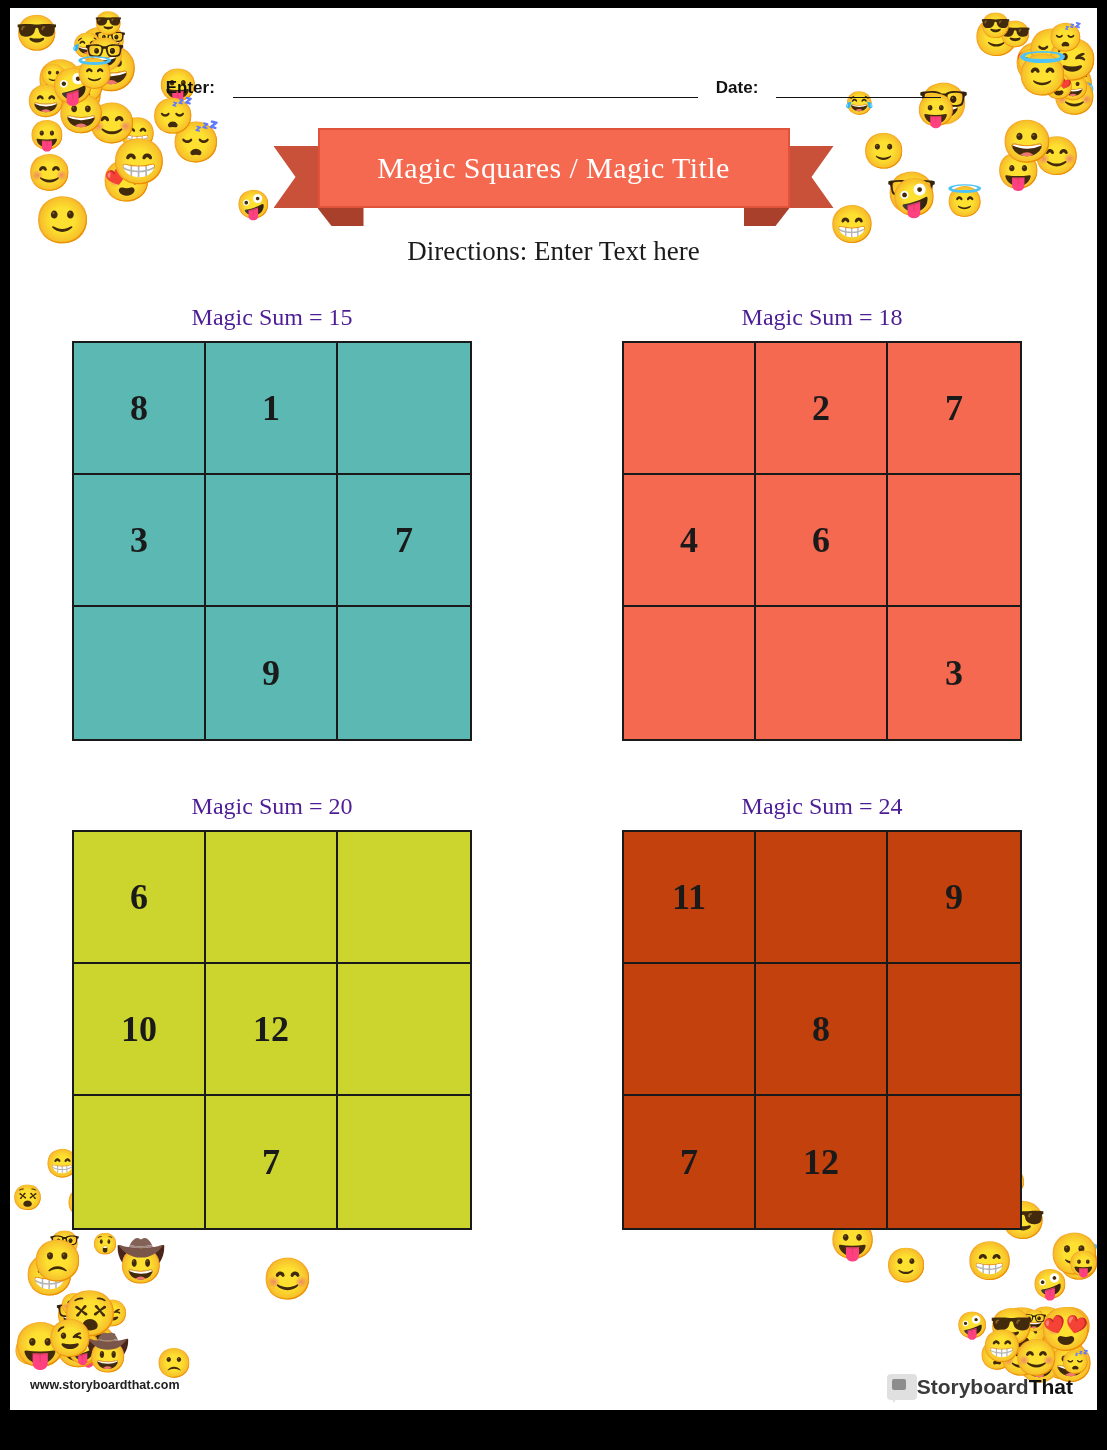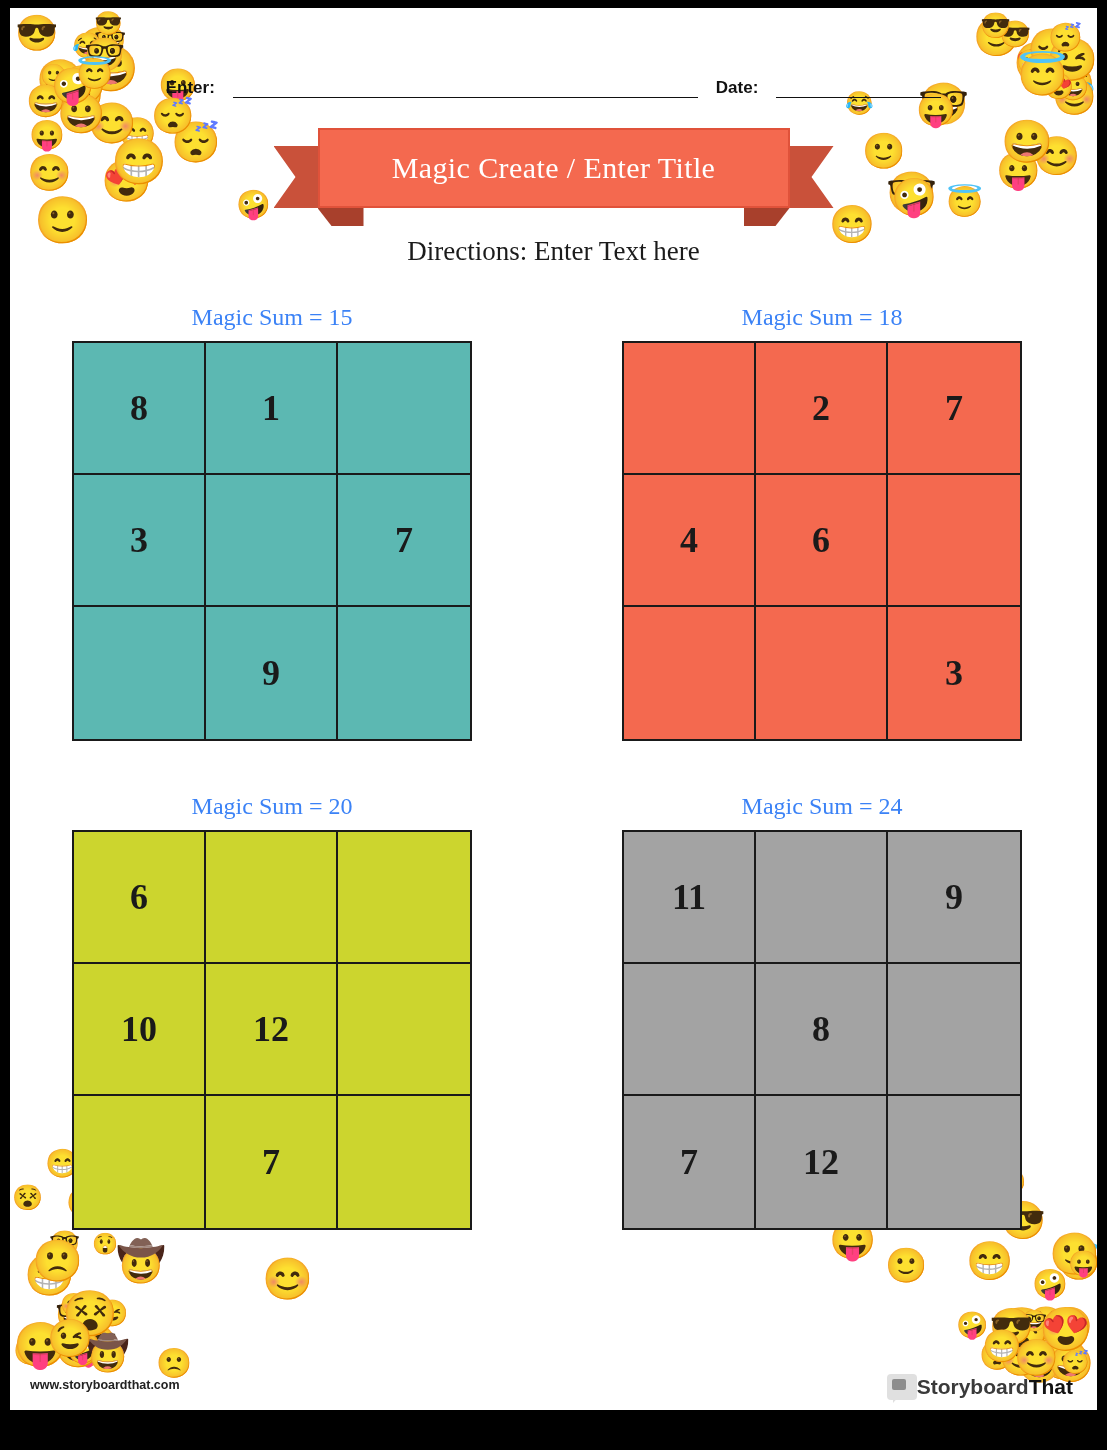--- a/index.html
+++ b/index.html
@@ -93,21 +93,21 @@
     width: 960px;
     display: grid;
     grid-template-columns: 400px 400px;
     column-gap: 150px;
     row-gap: 52px;
   }
   .square-block { width: 400px; }
   .sum-title {
     text-align: center;
     font-size: 24px;
-    color: #3b82f6;
+    color: #4c1d95;
     margin-bottom: 10px;
   }
   .grid3 {
     width: 400px; height: 400px;
     display: grid;
     grid-template-columns: repeat(3, 1fr);
     grid-template-rows: repeat(3, 1fr);
     border: 2.5px solid #1a1a1a;
   }
   .cell {
@@ -304,21 +304,21 @@
       <span class="lbl">Date:</span>
       <span class="rule date"></span>
     </div>
 
     <div class="banner-wrap">
       <div class="ribbon-tail left"></div>
       <div class="ribbon-tail right"></div>
       <div class="ribbon-fold-l"></div>
       <div class="ribbon-fold-r"></div>
       <div class="ribbon-main">
-        <span class="ribbon-title">Magic Create / Enter Title</span>
+        <span class="ribbon-title">Magic Squares / Magic Title</span>
       </div>
     </div>
 
     <div class="directions">Directions: Enter Text here</div>
 
     <div class="grids" id="grids">
         <div class="square-block">
           <div class="sum-title">Magic Sum = 15</div>
           <div class="grid3" style="background: rgb(92, 184, 178);">
             <div class="cell">8</div>
@@ -354,21 +354,21 @@
             <div class="cell"></div>
             <div class="cell">10</div>
             <div class="cell">12</div>
             <div class="cell"></div>
             <div class="cell"></div>
             <div class="cell">7</div>
           </div>
         </div>
         <div class="square-block">
           <div class="sum-title">Magic Sum = 24</div>
-          <div class="grid3" style="background: #a3a3a3;">
+          <div class="grid3" style="background: #c2410c;">
             <div class="cell">11</div>
             <div class="cell"></div>
             <div class="cell">9</div>
             <div class="cell"></div>
             <div class="cell">8</div>
             <div class="cell"></div>
             <div class="cell">7</div>
             <div class="cell">12</div>
             <div class="cell"></div>
           </div>

